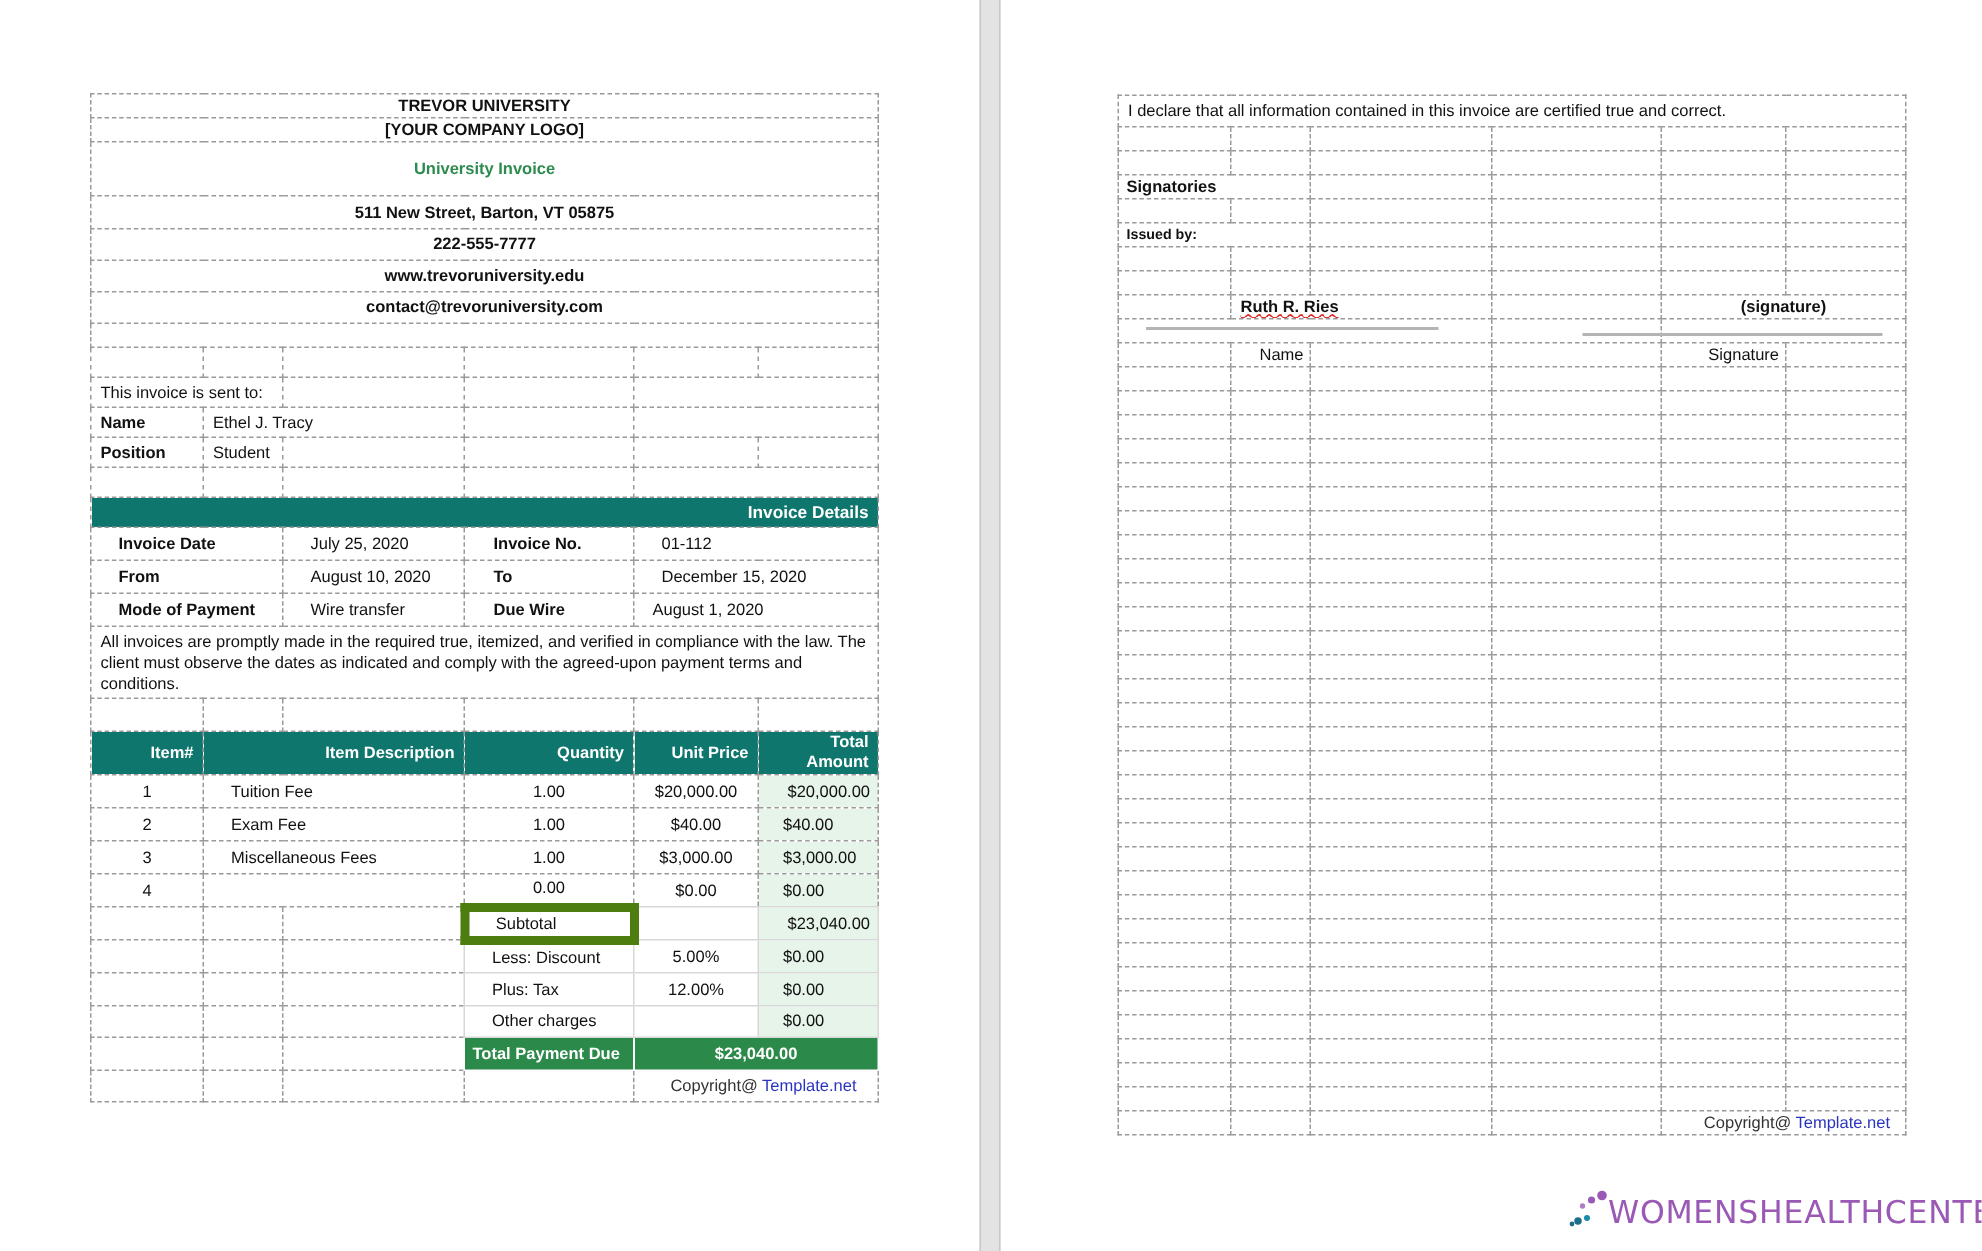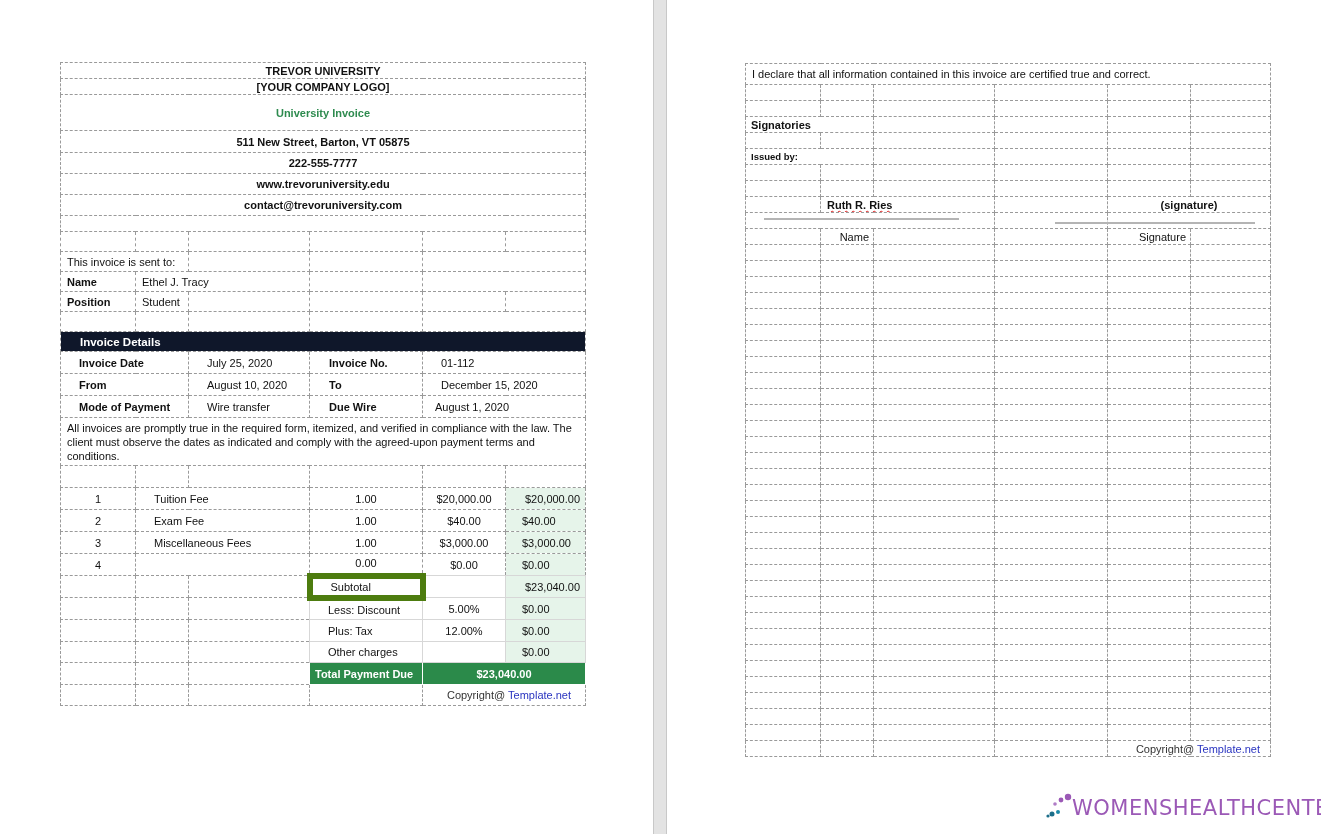--- a/index.html
+++ b/index.html
@@ -12,21 +12,21 @@
   #right-page{left:745px;top:63px;width:525px;}
   table.sheet{border-collapse:collapse;table-layout:fixed;width:100%;}
   table.sheet td{border:1px dashed #9a9a9a;padding:0 6px;font-size:11px;height:20px;line-height:14px;
                  white-space:nowrap;overflow:hidden;box-sizing:border-box;}
   .c{text-align:center;}
   .r{text-align:right;}
   .b{font-weight:bold;}
   .logo{font-size:12px;font-weight:bold;height:16px !important;}
   .uni{font-size:11px;font-weight:bold;height:16px !important;}
   .title{font-size:22px;font-weight:bold;color:#2e8b4f;height:36px !important;}
-  .green-head td{background:#0f172a;color:#fff;font-weight:bold;border:1px solid #ffffff;}
+  .green-head td{background:#0f766e;color:#fff;font-weight:bold;border:1px solid #ffffff;text-align:right;}
   .solid td{border:1px solid #d7d7d7;}
   .tint{background:#e6f4ea;}
   .note{white-space:normal !important;height:48px !important;line-height:14.5px;}
   .total-row td.g{background:#2b8a4a;color:#fff;font-weight:bold;border:1px solid #fff;}
   .link{color:#2a34c0;}
   .copy{color:#333;}
   #right-page table.sheet td{height:16px;font-size:11px;}
   .sigline{position:absolute;height:2px;background:#b4b4b4;}
   .watermark{position:absolute;left:1046px;top:790px;height:36px;display:flex;align-items:center;}
   .wm-text{font-size:21px;color:#9b59b6;letter-spacing:0.5px;font-family:"DejaVu Sans",sans-serif;font-weight:normal;}
@@ -123,31 +123,38 @@
       <td class="b" style="padding-left:19px">To</td>
       <td colspan="2" style="padding-left:18px">December 15, 2020</td>
     </tr>
     <tr class="solid">
       <td colspan="2" class="b" style="padding-left:18px;height:22px">Mode of Payment</td>
       <td style="padding-left:18px">Wire transfer</td>
       <td class="b" style="padding-left:19px">Due Wire</td>
       <td colspan="2" style="padding-left:12px">August 1, 2020</td>
     </tr>
     <tr>
-          <td colspan="6" class="note">All invoices are promptly true in the required form, itemized, and verified in compliance with the law. The client must observe the dates as indicated and comply with the agreed-upon payment terms and conditions.</td>
+          <td colspan="6" class="note">All invoices are promptly made in the required true, itemized, and verified in compliance with the law. The client must observe the dates as indicated and comply with the agreed-upon payment terms and conditions.</td>
         </tr>
     <tr>
           <td style="height:22px"></td>
           <td></td>
           <td></td>
           <td></td>
           <td></td>
           <td></td>
         </tr>
 
+    <tr class="green-head">
+      <td class="c" style="height:29px">Item#</td>
+      <td colspan="2" style="padding-left:18px">Item Description</td>
+      <td class="c">Quantity</td>
+      <td class="c">Unit Price</td>
+      <td class="c" style="white-space:normal;line-height:13px">Total Amount</td>
+    </tr>
     <tr class="solid">
       <td class="c" style="height:22px">1</td>
       <td colspan="2" style="padding-left:18px">Tuition Fee</td>
       <td class="c">1.00</td>
       <td class="c">$20,000.00</td>
       <td class="r tint" style="padding-right:5px">$20,000.00</td>
     </tr>
     <tr class="solid">
       <td class="c" style="height:22px">2</td>
       <td colspan="2" style="padding-left:18px">Exam Fee</td>

